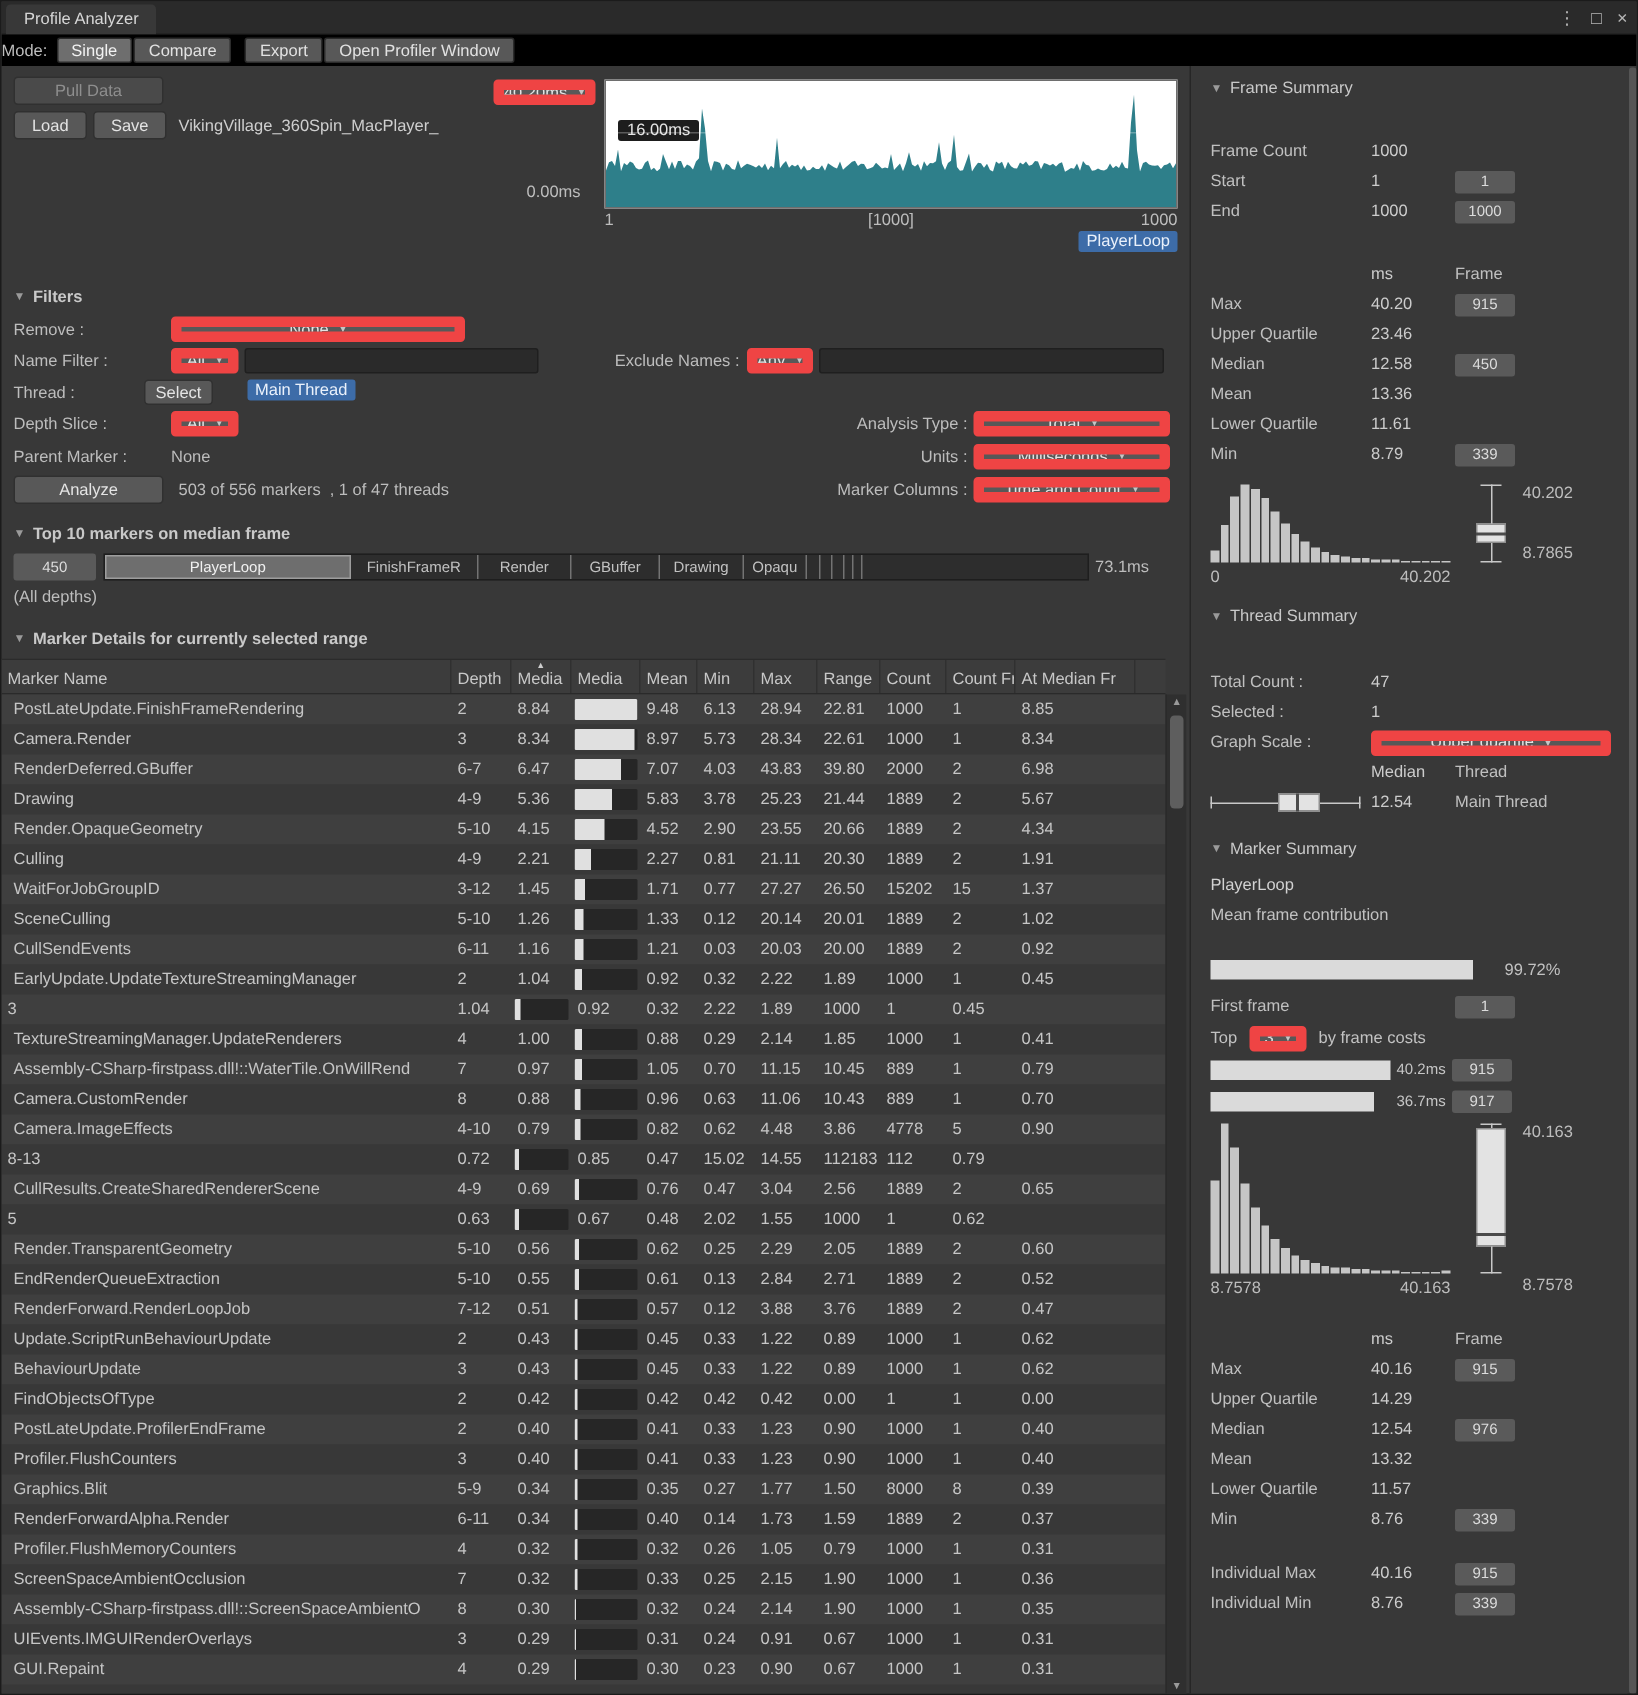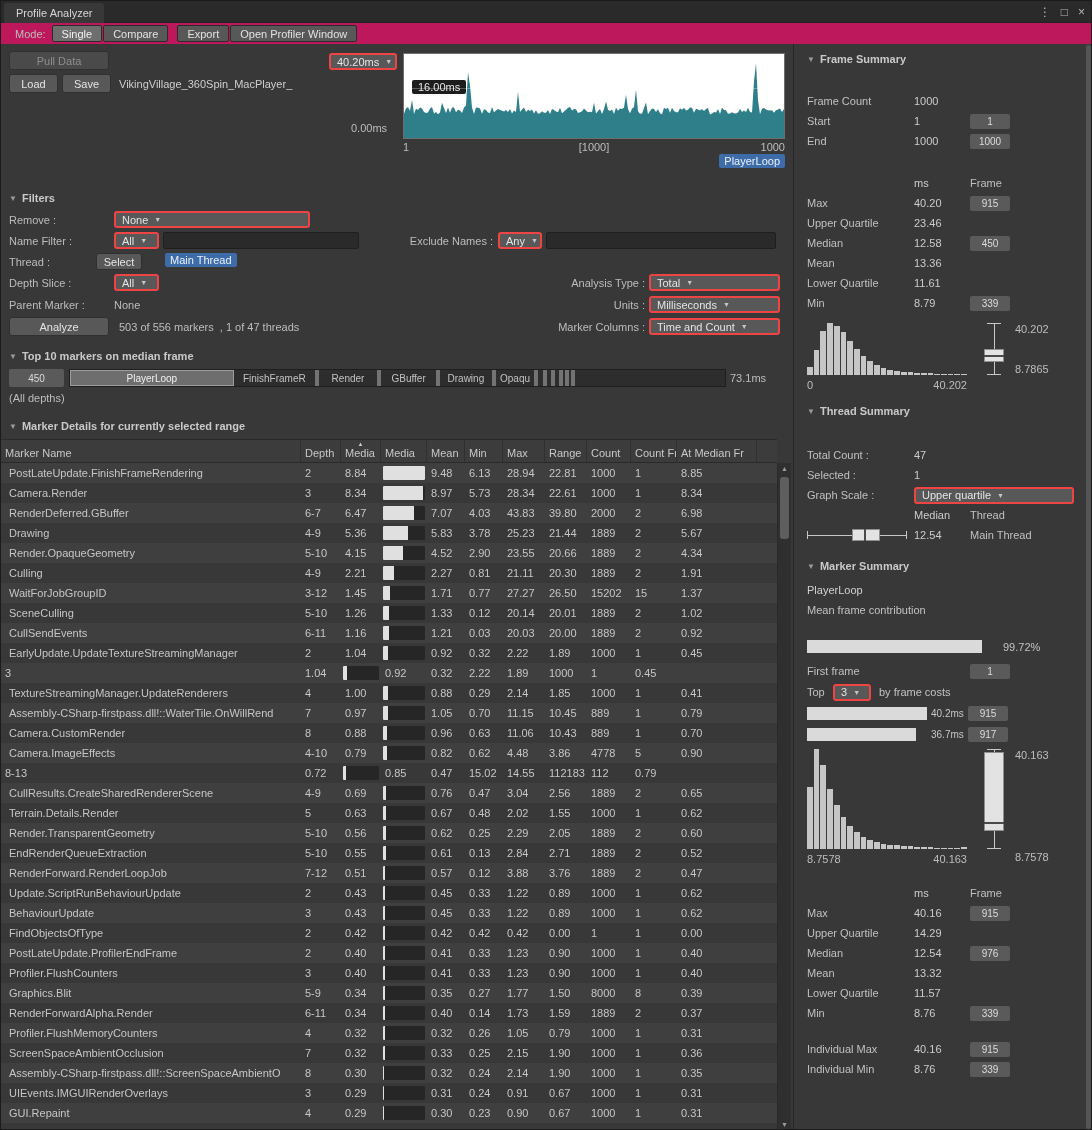--- a/index.html
+++ b/index.html
@@ -8,62 +8,62 @@
   .abs{position:absolute}
   .label{color:#bdbdbd;white-space:nowrap}
   .sec-h{font-weight:bold;color:#c9c9c9;white-space:nowrap}
   .fold{display:inline-block;font-size:8px;color:#9a9a9a;margin-right:5px;vertical-align:1px}
   
   .tabbar{position:absolute;left:0;top:0;width:100%;height:22px;background:#2a2a2a;border-bottom:1px solid #232323}
   .tab{position:absolute;left:3px;top:2px;height:20px;padding:0 12px;background:#383838;border-radius:3px 3px 0 0;display:flex;align-items:center;color:#d6d6d6}
   .win-controls{position:absolute;right:6px;top:0;height:22px;display:flex;align-items:center;gap:10px}
   .wc{color:#b5b5b5;font-size:12px;cursor:default}
   
-  .toolbar{position:absolute;left:0;top:22px;width:100%;height:21px;background:#be185d;display:flex;align-items:center;padding-left:14px}
+  .toolbar{position:absolute;left:0;top:22px;width:100%;height:21px;background:#000000;display:flex;align-items:center;padding-left:0}
   .tbtn{display:inline-flex;align-items:center;justify-content:center;height:17px;padding:0 9px;background:#585858;border:1px solid #2b2b2b;color:#e2e2e2;margin-right:1px;border-radius:2px}
   .tbtn.sel{background:#6e6e6e;color:#f2f2f2}
   .tbtn.gap{margin-left:8px}
   
   .btn{display:inline-flex;align-items:center;justify-content:center;background:#585858;border:1px solid #303030;border-radius:3px;color:#e4e4e4;height:19px;padding:0 8px;white-space:nowrap}
   .btn.small{height:17px}
   .btn.disabled{color:#8e8e8e;background:#4a4a4a}
-  .dropdown{display:flex;align-items:center;justify-content:flex-start;background:#585858;border:2px solid #ef4444;border-radius:3px;color:#e4e4e4;height:17px;padding:0 5px 0 6px;white-space:nowrap;overflow:hidden}
+  .dropdown{display:flex;align-items:center;justify-content:center;background:#585858;border:7px solid #ef4444;border-radius:3px;color:#e4e4e4;height:17px;padding:0 5px 0 6px;white-space:nowrap;overflow:hidden}
   .dropdown .arrow{font-size:7px;color:#c6c6c6;margin-left:6px}
   .input{background:#2a2a2a;border:1px solid #1f1f1f;border-radius:2px;height:17px;color:#ddd;padding:0 4px;font-family:"Liberation Sans",sans-serif;font-size:11px}
   .chip{display:inline-flex;align-items:center;justify-content:center;background:#5a5a5a;border-radius:2px;color:#dcdcdc;height:15px;min-width:38px;font-size:10px;white-space:nowrap}
   .bluechip{background:#3d6ca8;color:#eaf1fb;padding:1px 5px;border-radius:2px;white-space:nowrap}
   
   .chart{background:#ffffff;border:1px solid #6e6e6e}
   .chart::after{content:"";position:absolute;left:0;right:0;top:40%;height:1px;background:rgba(255,255,255,.28)}
   .chart svg{display:block}
   .tooltip{position:absolute;left:8px;top:26px;background:#1d1d1d;color:#e6e6e6;padding:1px 6px;border-radius:2px}
   
   .top10bar{display:flex;background:#2d2d2d;border:1px solid #1e1e1e;overflow:hidden}
-  .seg{height:100%;border-right:4px solid #737373;color:#c2c2c2;font-size:10px;display:flex;align-items:center;justify-content:center;overflow:hidden;white-space:nowrap}
+  .seg{height:100%;border-right:1px solid #737373;color:#c2c2c2;font-size:10px;display:flex;align-items:center;justify-content:center;overflow:hidden;white-space:nowrap}
   .seg.sel{background:#6e6e6e;color:#f0f0f0;border:1px solid #9d9d9d}
   
   .mtable{position:absolute;left:0;top:438px;width:790px;height:692px;background:#383838;overflow:hidden}
   .thead,.trow{display:grid;grid-template-columns:300px 40px 40px 46px 38px 38px 42px 42px 44px 46px 80px;width:776px}
   .thead{height:24px;background:#3c3c3c;border-top:1px solid #2b2b2b;border-bottom:1px solid #2a2a2a}
   .th{display:flex;align-items:flex-end;padding:3px 4px;color:#c8c8c8;border-right:1px solid #303030;overflow:hidden;white-space:nowrap;position:relative}
   .sort{position:absolute;top:1px;left:50%;transform:translateX(-50%);font-size:6px;color:#cdcdcd}
   .trow{height:20px;line-height:20px;background:#3f3f3f}
   .trow.alt{background:#383838}
   .td{padding:0 4px;overflow:hidden;white-space:nowrap;color:#c6c6c6}
   .td.name{padding-left:8px}
   .bartd{padding:0 2px}
   .bar-track{position:relative;background:#262626;height:14px;margin-top:3px;border-radius:1px;overflow:hidden}
   .bar-fill{position:absolute;left:0;top:0;bottom:0;background:#e0e0e0}
   
   .vscroll{position:absolute;background:#2f2f2f;border-left:1px solid #2a2a2a}
   .vthumb{position:absolute;left:2px;right:2px;background:#5e5e5e;border-radius:3px}
   .scroll-arrow{position:absolute;left:0;right:0;height:12px;text-align:center;font-size:7px;color:#9a9a9a;line-height:12px}
   
   .rpanel{position:absolute;left:792px;top:43px;width:292px;height:1086px;border-left:1px solid #262626;background:#383838;padding-left:13px;overflow:hidden}
-  .psec-h{font-weight:bold;color:#c9c9c9;height:14px;white-space:nowrap}
+  .psec-h{font-weight:normal;color:#c9c9c9;height:14px;white-space:nowrap}
   .statrow{display:flex;align-items:center;height:20px;white-space:nowrap}
   .sl{width:107px;color:#c0c0c0;overflow:hidden}
   .sv{width:56px;color:#cccccc}
   .sf{color:#c0c0c0}
   .schip{width:40px}
   .histrow{display:flex}
   .histcol{width:160px}
   .hist{display:flex;align-items:flex-end;gap:1px;width:160px}
   .hbar{flex:1;background:#c6c6c6}
   .histlabels{display:flex;justify-content:space-between;color:#bdbdbd;height:16px;align-items:flex-end}
@@ -534,21 +534,20 @@
           </div>
           <div class="td">0.76</div>
           <div class="td">0.47</div>
           <div class="td">3.04</div>
           <div class="td">2.56</div>
           <div class="td">1889</div>
           <div class="td">2</div>
           <div class="td">0.65</div>
         </div>
         <div class="trow alt">
-          <div class="td name">Terrain.Details.Render</div>
           <div class="td">5</div>
           <div class="td">0.63</div>
           <div class="td bartd">
             <div class="bar-track">
               <div class="bar-fill" style="width: 7.1267%;"></div>
             </div>
           </div>
           <div class="td">0.67</div>
           <div class="td">0.48</div>
           <div class="td">2.02</div>

